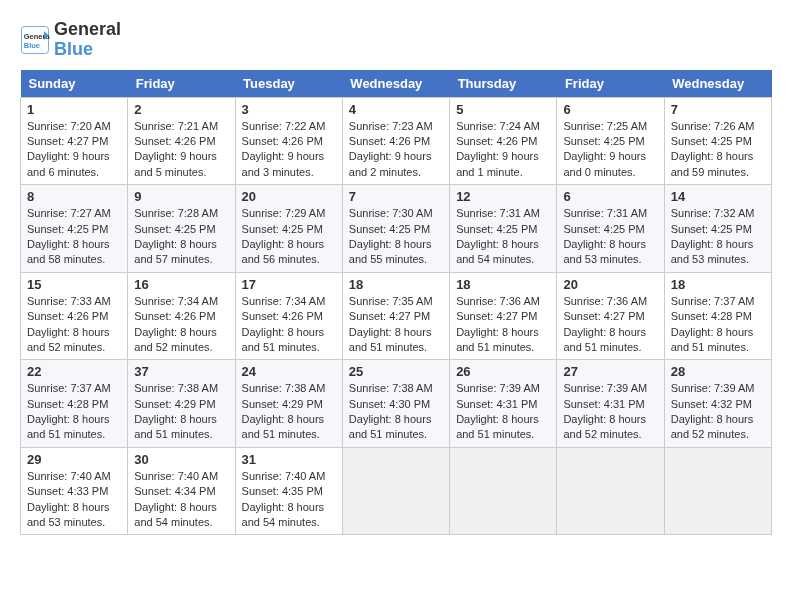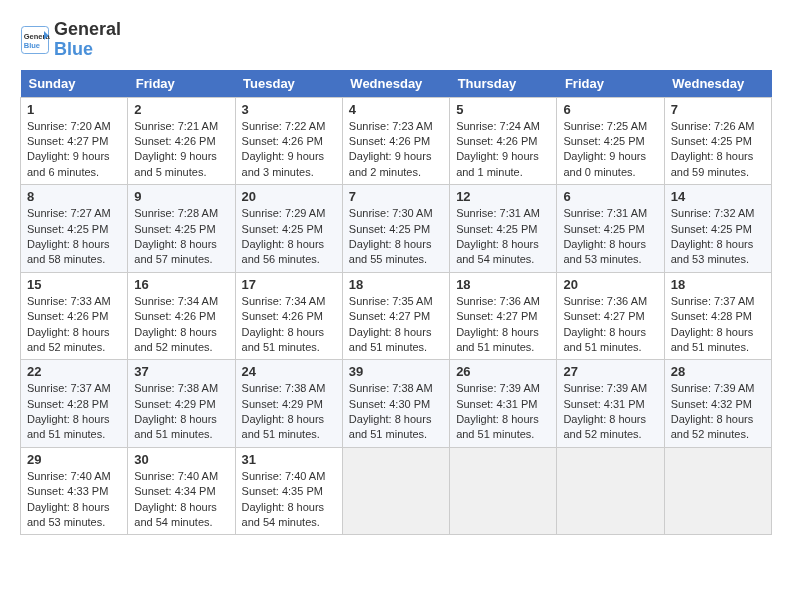--- a/index.html
+++ b/index.html
@@ -318,21 +318,21 @@
       </td>
         <td>
         <span class="day-number">24</span>
         <div class="day-info">
           Sunrise: 7:38 AM<br>
           Sunset: 4:29 PM<br>
           Daylight: 8 hours and 51 minutes.
         </div>
       </td>
         <td>
-        <span class="day-number">39</span>
+        <span class="day-number">25</span>
         <div class="day-info">
           Sunrise: 7:38 AM<br>
           Sunset: 4:30 PM<br>
           Daylight: 8 hours and 51 minutes.
         </div>
       </td>
         <td>
         <span class="day-number">26</span>
         <div class="day-info">
           Sunrise: 7:39 AM<br>

